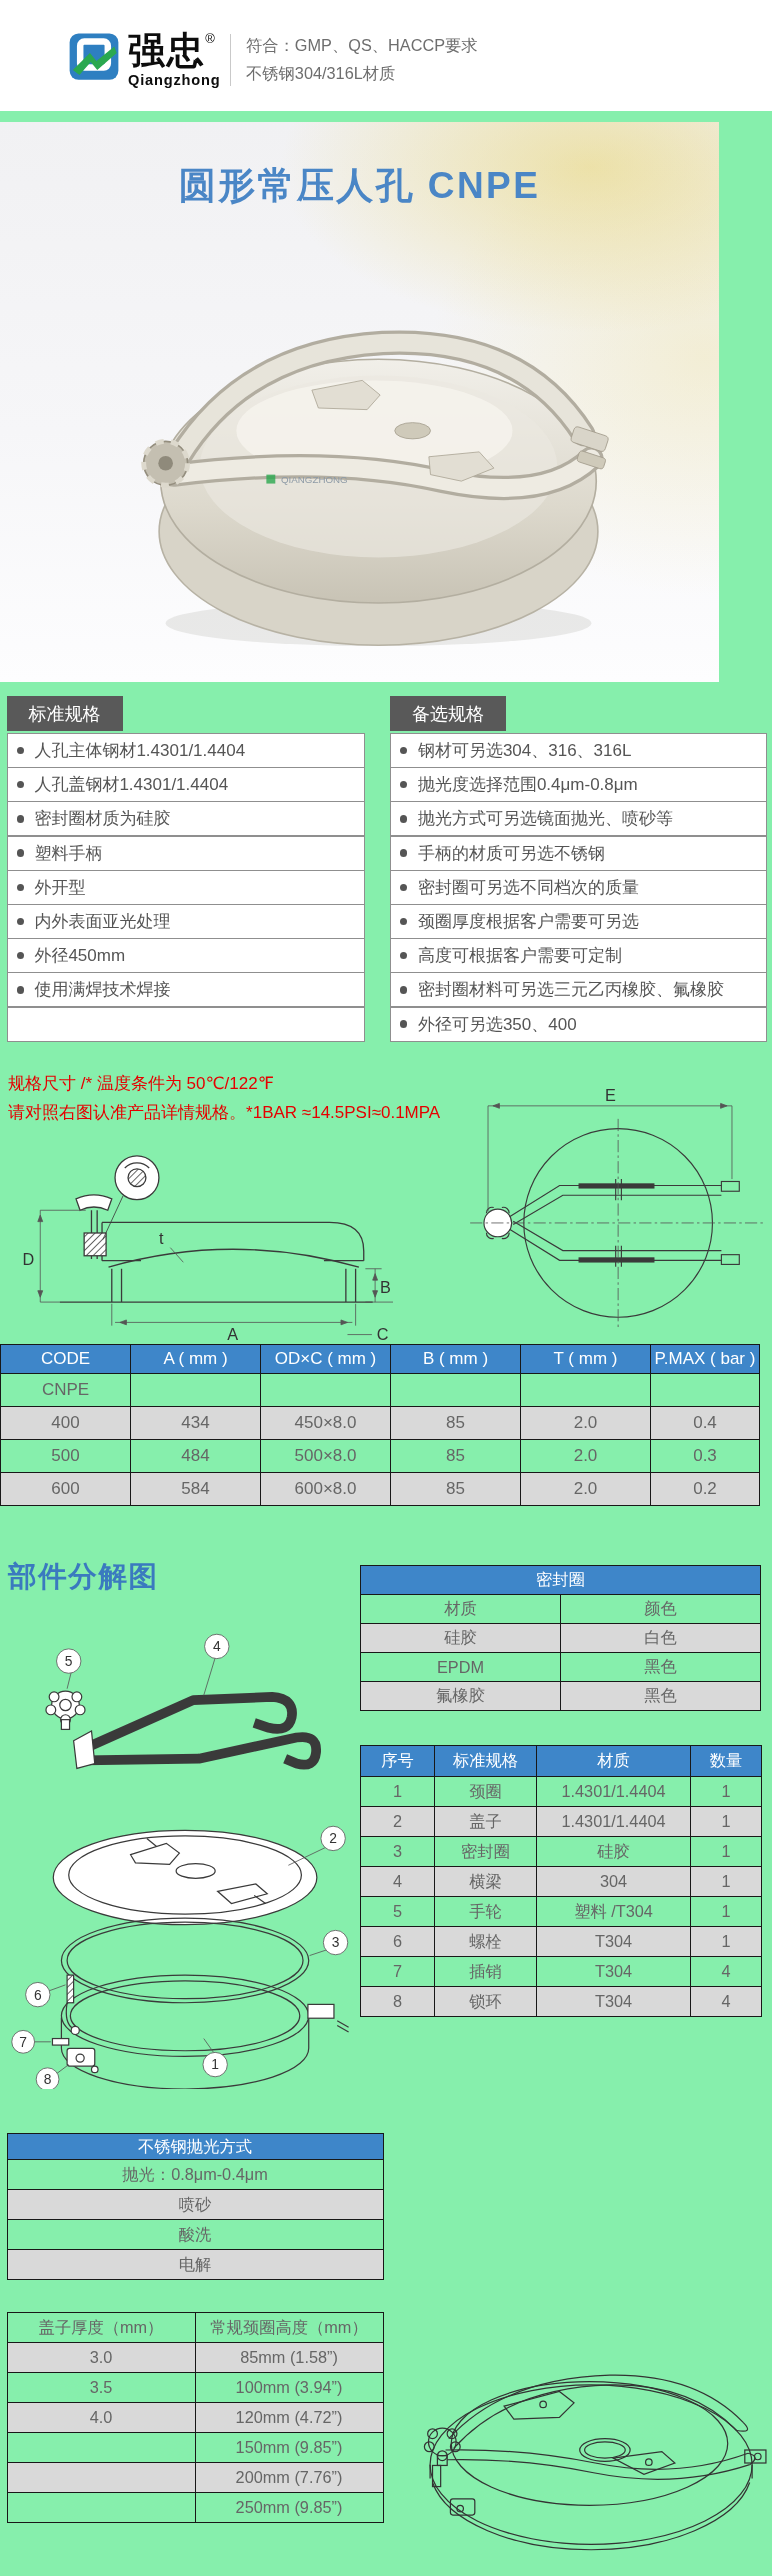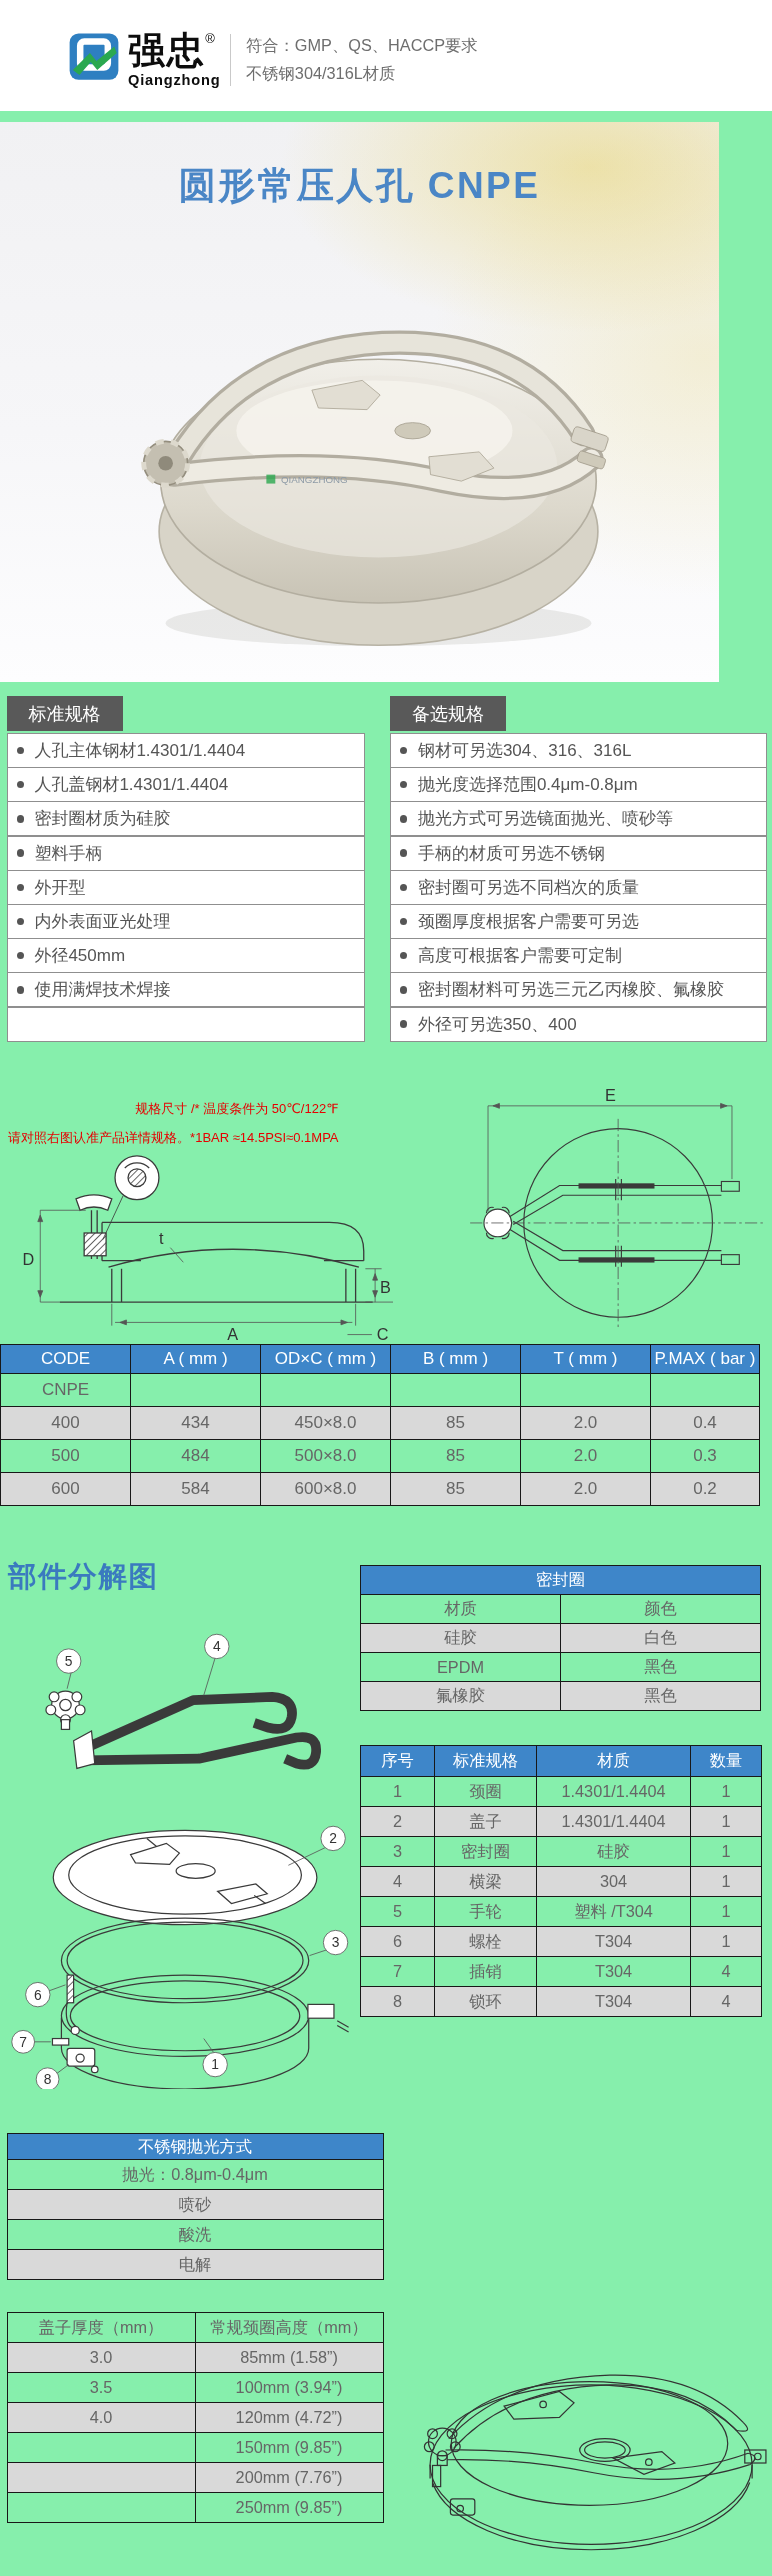--- a/index.html
+++ b/index.html
@@ -35,21 +35,21 @@
   .spec-col{position:absolute;top:696px;}
   .spec-col.left{left:6.5px;width:358px;}
   .spec-col.right{left:390px;width:377px;}
   .spec-head{display:inline-block;background:var(--header-gray);color:#fff;font-size:18px;
     padding:5.7px 22px;margin-bottom:2.4px;}
   .spec-row{height:35px;border:0.8px solid #8f8f8f;margin-top:-0.8px;background:#fff;
     font-size:17px;color:#555;display:flex;align-items:center;padding-left:9px;}
   .bullet{width:7.3px;height:7.3px;border-radius:50%;background:#555;margin-right:10.6px;flex:none;}
 
   
-  .note{position:absolute;left:8.1px;top:1095px;font-size:13px;color:var(--note-red);line-height:28.5px;text-align:right;}
+  .note{position:absolute;left:8.1px;top:1070px;font-size:17px;color:var(--note-red);line-height:28.5px;}
 
   
   .side-svg{position:absolute;left:11.4px;top:1137px;}
   .top-svg{position:absolute;left:449px;top:1083px;}
   svg text.dim{font-size:20px;fill:#333;font-family:"Liberation Sans","DejaVu Sans",sans-serif;}
 
   
   table.tbl{border-collapse:collapse;table-layout:fixed;}
   .tbl th,.tbl td{border:1.6px solid #181818;text-align:center;font-weight:normal;
     font-size:16.3px;color:#666;overflow:hidden;white-space:nowrap;}

